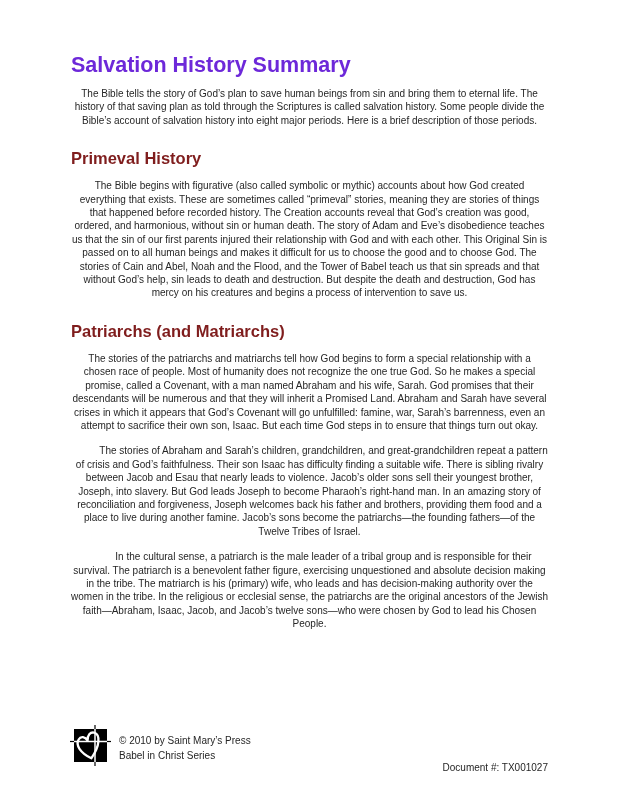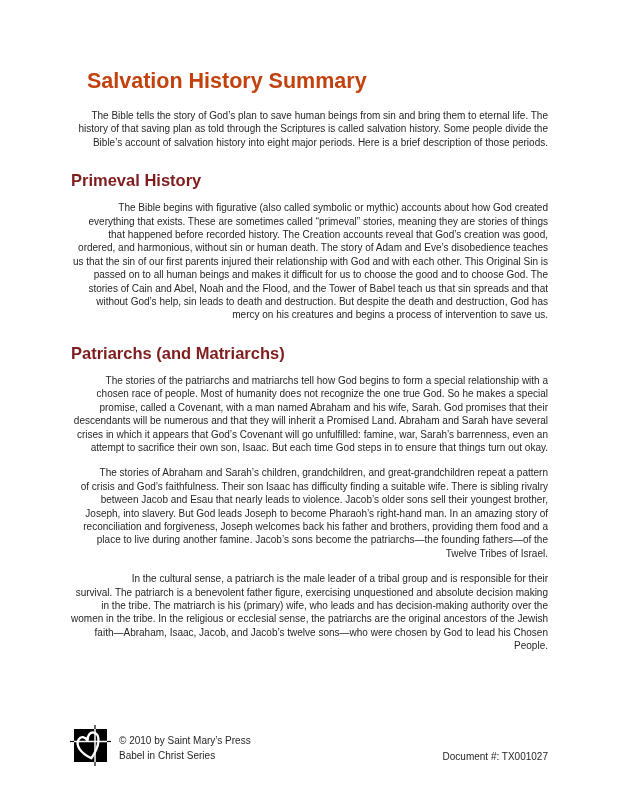--- a/index.html
+++ b/index.html
@@ -15,35 +15,35 @@
     position: absolute;
     top: 0; left: 0; right: 0; bottom: 0;
     padding: 53px 70px 0 71px;
     box-sizing: border-box;
     background: #ffffff;
   }
   h1.doc-title {
     font-size: 21.5px;
     line-height: 24px;
     font-weight: bold;
-    color: #c2410c;
-    margin: 16px;
+    color: #6d28d9;
+    margin: 0;
   }
   h2.section-heading {
     font-size: 16.5px;
     line-height: 20px;
     font-weight: bold;
     color: #7f1d1d;
     margin: 21px 0 0 0;
   }
   p.body-par {
     font-size: 10px;
     line-height: 13.4px;
     margin: 11px 0 0 0;
-    text-align: right;
+    text-align: center;
   }
   p.body-par.intro { margin-top: 10px; }
   p.body-par.cont {
     margin-top: 12px;
     text-indent: 28px;
   }
   .footer {
     position: absolute;
     top: 725px; left: 70px; right: 70px;
     display: flex;
@@ -53,21 +53,21 @@
     width: 41px; height: 41px;
     flex: 0 0 auto;
   }
   .footer-text {
     margin: 8px 0 11px 8px;
     font-size: 10px;
     line-height: 15px;
   }
   .doc-number {
     margin-left: auto;
-    margin-top: 25px;
+    margin-top: 36px;
     font-size: 10px;
     line-height: 13px;
     white-space: nowrap;
   }
 </style>
 </head>
 <body>
 
 <div class="page">
 

